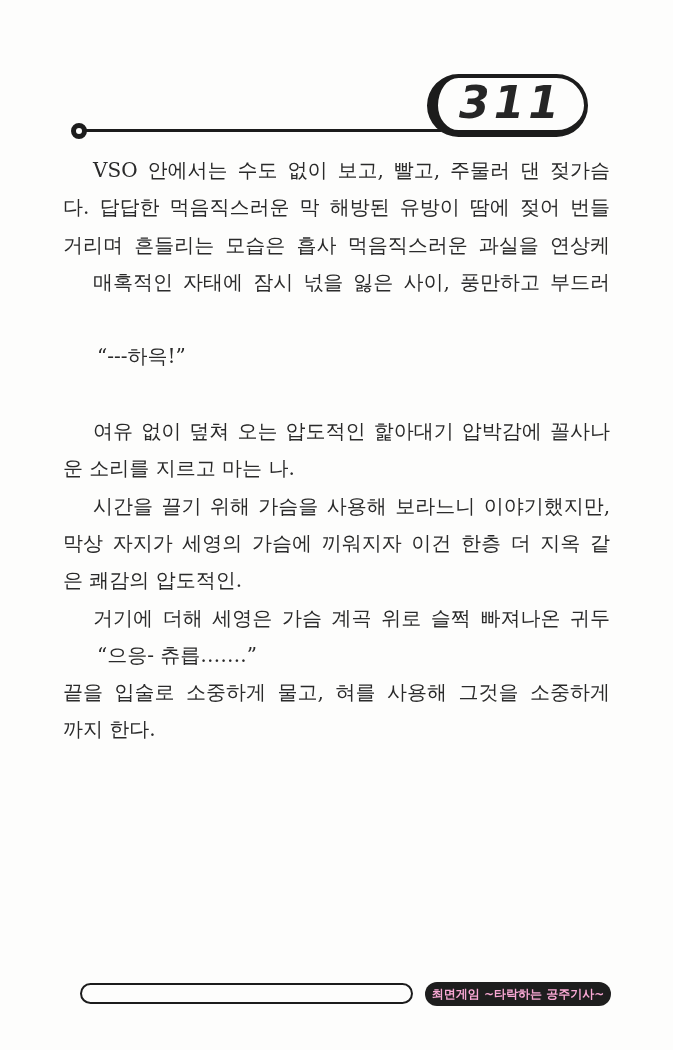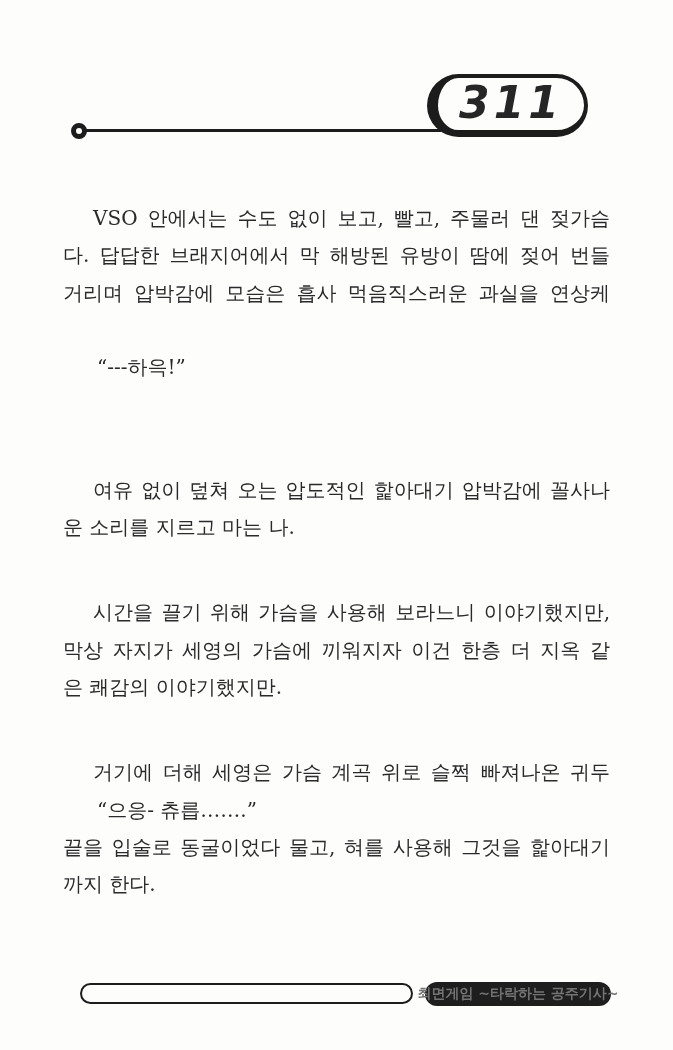--- a/index.html
+++ b/index.html
@@ -57,21 +57,21 @@
     width: 547px;
     color: #2a2a2a;
   }
   .line {
     height: 37.3px;
     line-height: 37.3px;
     font-size: 20px;
     letter-spacing: 0px;
   }
   .line.fill { text-align: justify; text-align-last: justify; }
-  .line.para { text-indent: 30px; margin-top: 48px; }
+  .line.para { text-indent: 30px; }
   .line.quote { text-indent: 34px; }
   .line.blank { }
 
   
   .footer-bar {
     position: absolute;
     left: 80px; top: 983px;
     width: 333px; height: 21px;
     box-sizing: border-box;
     background: #fdfdfc;
@@ -83,53 +83,54 @@
     left: 425px; top: 982px;
     width: 186px; height: 24px;
     box-sizing: border-box;
     background: #1e1e1e;
     border-radius: 12px;
     display: flex; align-items: center; justify-content: center;
   }
   .footer-title span {
     font-family: "DejaVu Sans", sans-serif;
     font-weight: bold;
-    font-size: 14px;
-    color: #737373;
+    font-size: 12px;
+    color: #f9a8d4;
     letter-spacing: 0px;
     white-space: nowrap;
     text-align: right;
   }
 </style>
 </head>
 <body>
 
 <div class="page">
 
   <div class="header-rule"></div>
   <div class="header-ring"></div>
   <div class="page-badge">
     <span>311</span>
   </div>
 
   <div class="body-text">
     <div class="line para fill">VSO 안에서는 수도 없이 보고, 빨고, 주물러 댄 젖가슴</div>
-    <div class="line fill">다. 답답한 브래지어에서 막 해방된 유방이 땀에 젖어 번들</div>
-    <div class="line fill">거리며 압박감에 모습은 흡사 먹음직스러운 과실을 연상케</div>
+    <div class="line fill">다. 답답한 먹음직스러운 막 해방된 유방이 땀에 젖어 번들</div>
+    <div class="line fill">거리며 흔들리는 모습은 흡사 먹음직스러운 과실을 연상케</div>
+    <div class="line para fill">매혹적인 자태에 잠시 넋을 잃은 사이, 풍만하고 부드러</div>
     <div class="line blank"></div>
     <div class="line quote">“---하윽!”</div>
     <div class="line blank"></div>
     <div class="line para fill">여유 없이 덮쳐 오는 압도적인 핥아대기 압박감에 꼴사나</div>
     <div class="line">운 소리를 지르고 마는 나.</div>
     <div class="line para fill">시간을 끌기 위해 가슴을 사용해 보라느니 이야기했지만,</div>
     <div class="line fill">막상 자지가 세영의 가슴에 끼워지자 이건 한층 더 지옥 같</div>
-    <div class="line">은 쾌감의 이야기했지만.</div>
+    <div class="line">은 쾌감의 압도적인.</div>
     <div class="line para fill">거기에 더해 세영은 가슴 계곡 위로 슬쩍 빠져나온 귀두</div>
     <div class="line quote">“으응- 츄릅…….”</div>
-    <div class="line fill">끝을 입술로 동굴이었다 물고, 혀를 사용해 그것을 핥아대기</div>
+    <div class="line fill">끝을 입술로 소중하게 물고, 혀를 사용해 그것을 소중하게</div>
     <div class="line">까지 한다.</div>
   </div>
 
   <div class="footer-bar"></div>
   <div class="footer-title">
     <span>최면게임 ~타락하는 공주기사~</span>
   </div>
 
 </div>
 

